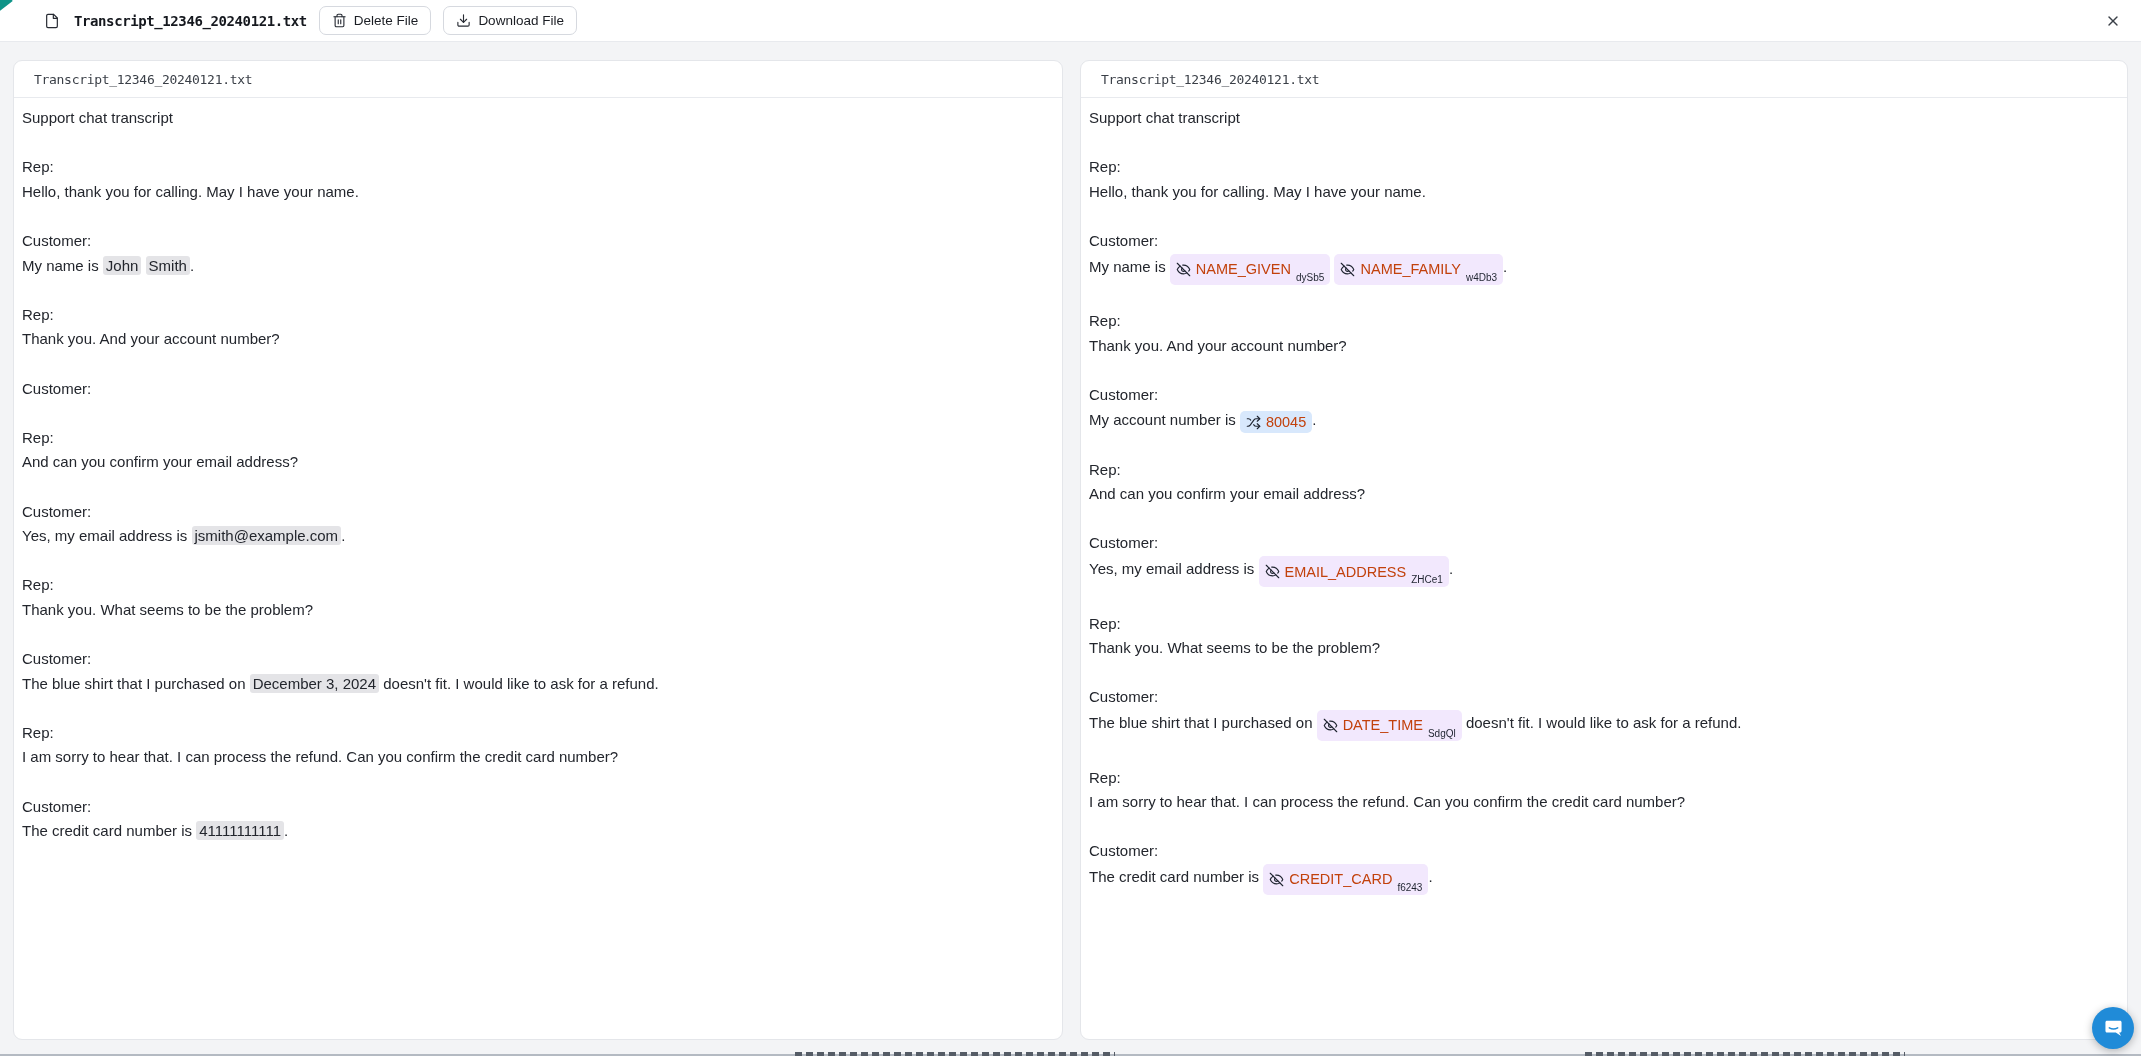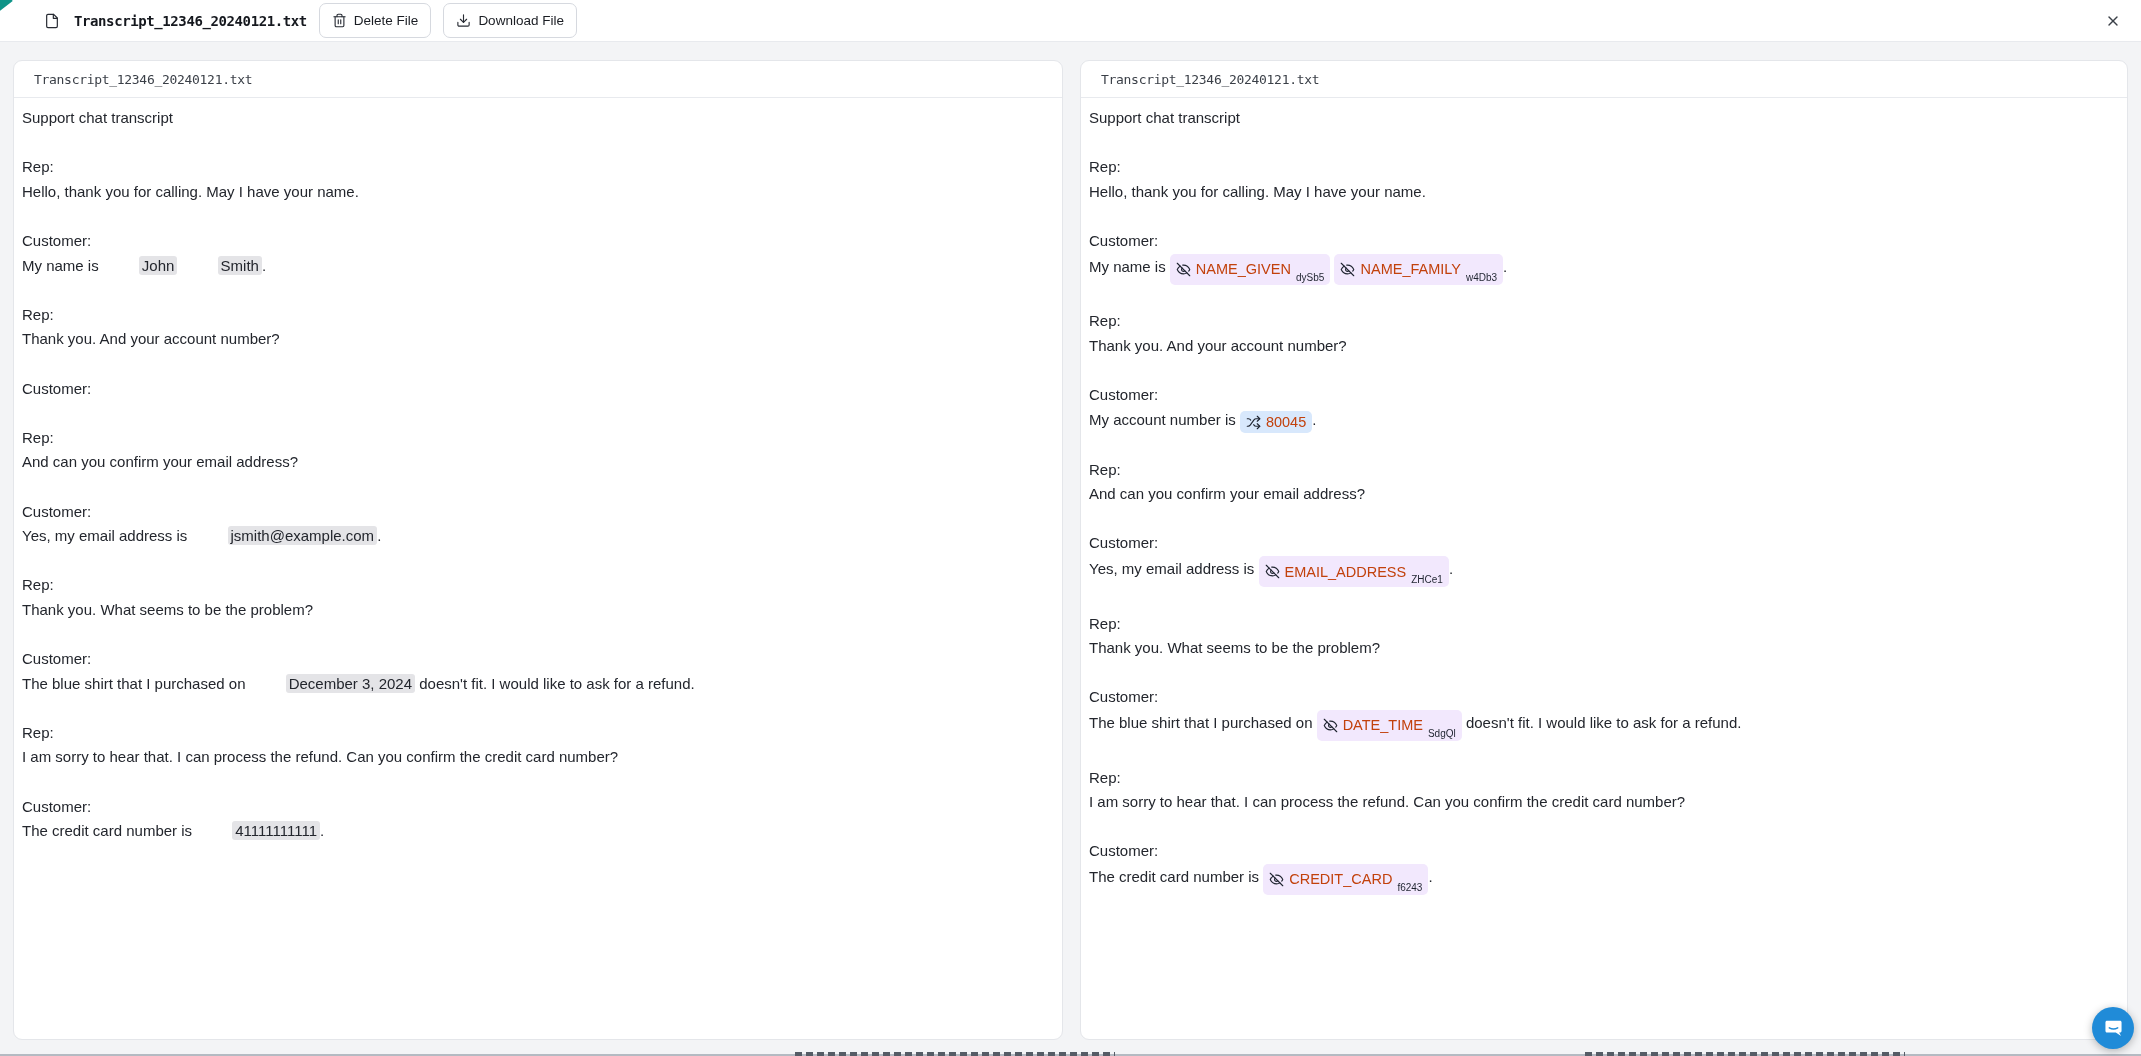--- a/index.html
+++ b/index.html
@@ -18,21 +18,21 @@
     display: flex; align-items: center; gap: 12px;
     padding: 0 16px 0 44px; z-index: 5;
   }
   .file-title {
     font-family: "DejaVu Sans Mono", monospace;
     font-weight: 700; font-size: 14px; letter-spacing: -0.4px;
     color: #15181e; margin-left: 2px;
   }
   .btn {
     display: inline-flex; align-items: center; gap: 7px;
-    height: 35px; padding: 0 12px;
+    height: 29px; padding: 0 12px;
     border: 1px solid #d6d9df; border-radius: 7px; background: #fff;
     font-family: "Liberation Sans", sans-serif;
     font-size: 13.5px; font-weight: 500; color: #1a1d23; cursor: pointer;
   }
   .icon { display: inline-flex; align-items: center; justify-content: center; }
   .close-btn {
     position: absolute; right: 16px; top: 50%; transform: translateY(-50%);
     width: 24px; height: 24px; display: flex; align-items: center; justify-content: center;
     cursor: pointer; background: transparent; border: none;
   }
@@ -62,21 +62,20 @@
     flex: 1 1 auto; overflow: auto;
     padding: 8px 14px 10px 8px;
     font-size: 15px; line-height: 24.6px; color: #23262d;
   }
   .tline { min-height: 24.6px; }
 
   
   .mark {
     background: #e4e4e7; border-radius: 3px; padding: 1px 3px;
     cursor: pointer;
-    margin-left: 36px;
   }
 
   
   .pill {
     display: inline-flex; align-items: center; gap: 5px;
     background: #f2e8fd; border-radius: 5px;
     padding: 2px 6px; line-height: 18px;
     vertical-align: -5px; cursor: pointer;
   }
   .pill.synth { background: #d8e8fc; }

